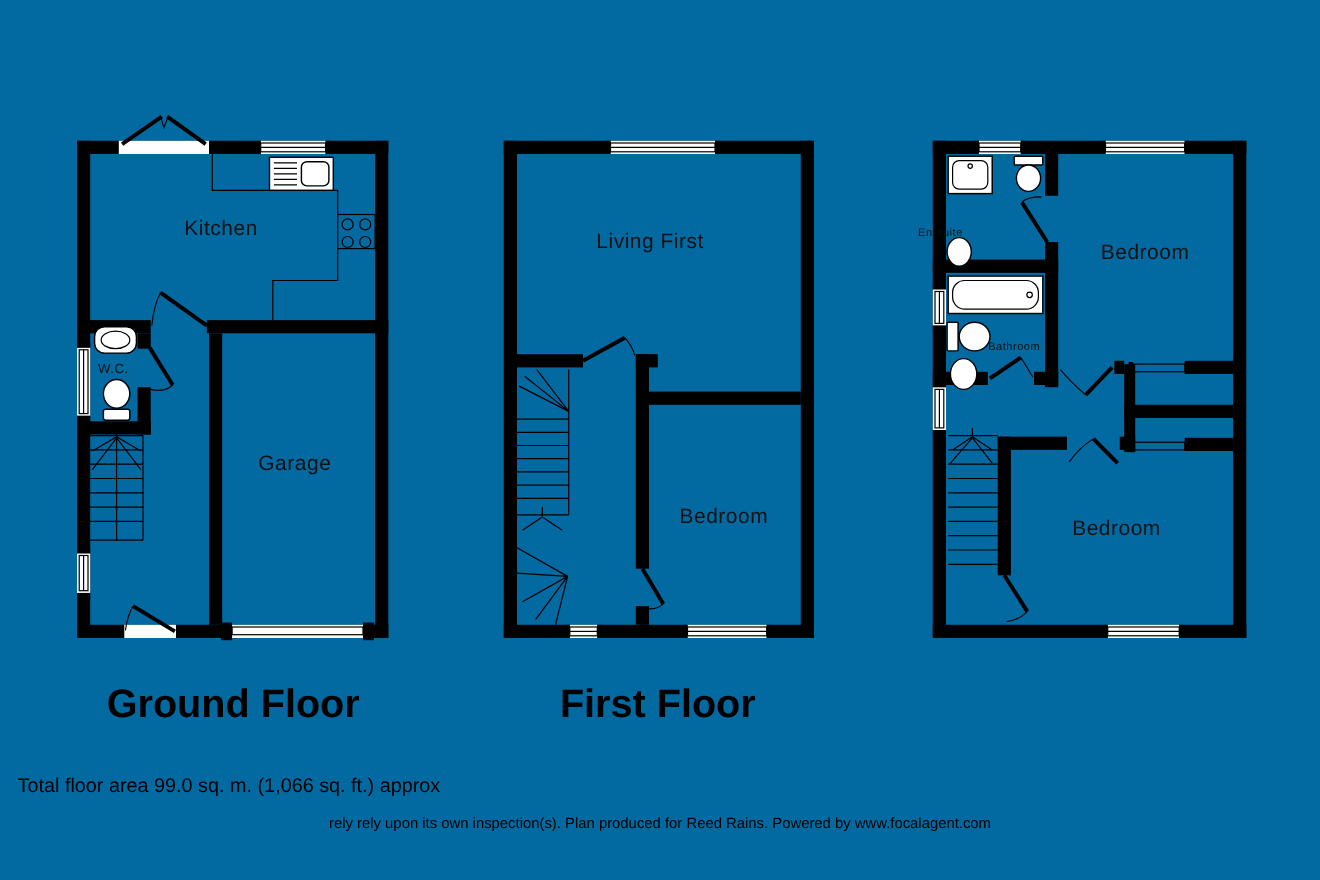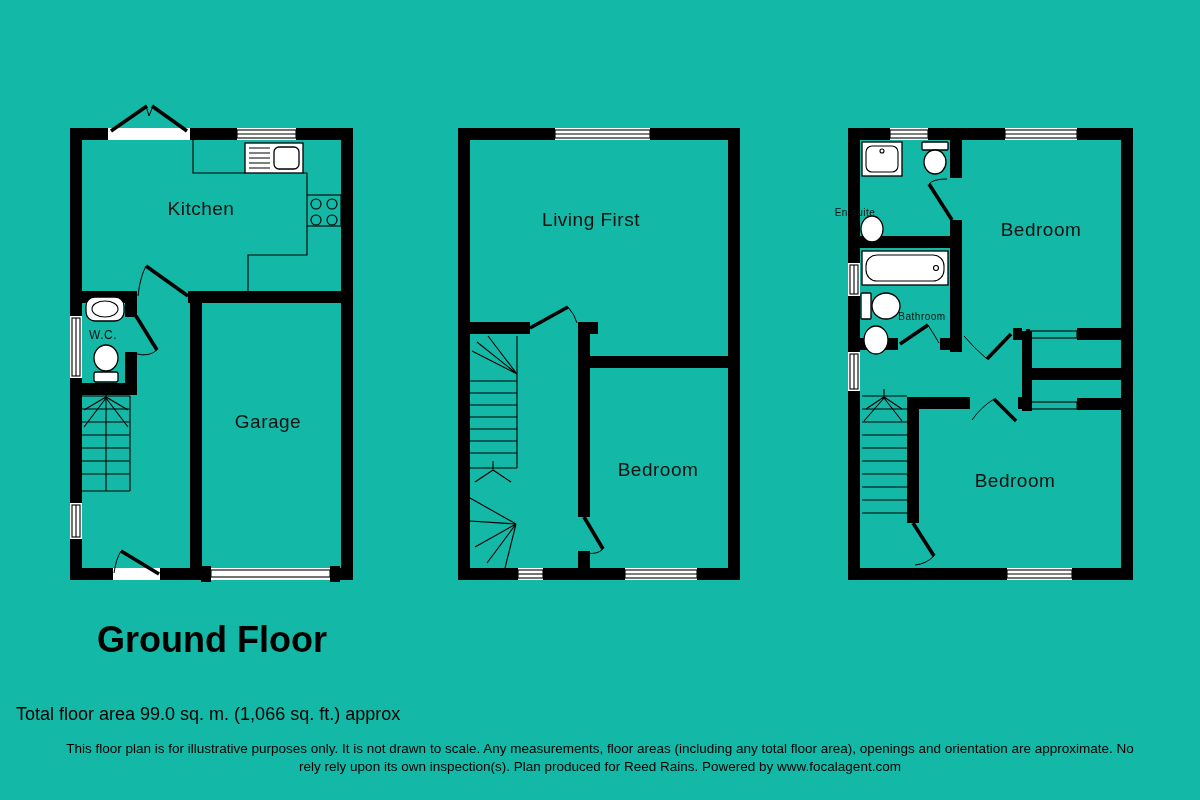--- a/index.html
+++ b/index.html
@@ -1,17 +1,17 @@
 <!DOCTYPE html>
 <html><head>
 <meta charset="utf-8">
 <style>
   html,body { margin:0; padding:0; background:#ffffff; }
   #canvas {
-    position:relative; width:1200px; height:800px; background:#14b8a6;
+    position:relative; width:1200px; height:800px; background:#0369a1;
     font-family:"Liberation Sans", sans-serif; overflow:hidden;
   }
   svg { position:absolute; left:0; top:0; }
   .wall { fill:#000000; stroke:none; }
   .gap  { fill:#ffffff; stroke:none; }
   .thin { fill:none; stroke:#000000; stroke-width:1.1; }
   .fixture { fill:#ffffff; stroke:#000000; stroke-width:1.3; }
   .leaf { fill:none; stroke:#000000; stroke-width:3.6; }
   .arc  { fill:none; stroke:#000000; stroke-width:1; }
   .room-label {
@@ -326,20 +326,20 @@
 <div class="room-label" style="left:103px; top:335px; font-size:12px;text-align:right;">W.C.</div>
 <div class="room-label fs-big" style="left:268px; top:422px;">Garage</div>
 <div class="room-label fs-big" style="left:591px; top:220px;">Living First</div>
 <div class="room-label fs-big" style="left:658px; top:470px;">Bedroom</div>
 <div class="room-label fs-small" style="left:855px; top:212px;">En-suite</div>
 <div class="room-label fs-small" style="left:922px; top:316px;">Bathroom</div>
 <div class="room-label fs-big" style="left:1041px; top:230px;">Bedroom</div>
 <div class="room-label fs-big" style="left:1015px; top:481px;">Bedroom</div>
 
 <div class="floor-title" style="left:212px; top:640px;">Ground Floor</div>
+<div class="floor-title" style="left:598px; top:640px;">First Floor</div>
 
 <div class="footer-total">Total floor area 99.0 sq. m. (1,066 sq. ft.) approx</div>
 <div class="disclaimer">
-  <div>This floor plan is for illustrative purposes only. It is not drawn to scale. Any measurements, floor areas (including any total floor area), openings and orientation are approximate. No</div>
   <div>rely rely upon its own inspection(s). Plan produced for Reed Rains. Powered by www.focalagent.com</div>
 </div>
 
 </div>
 
 </body></html>

